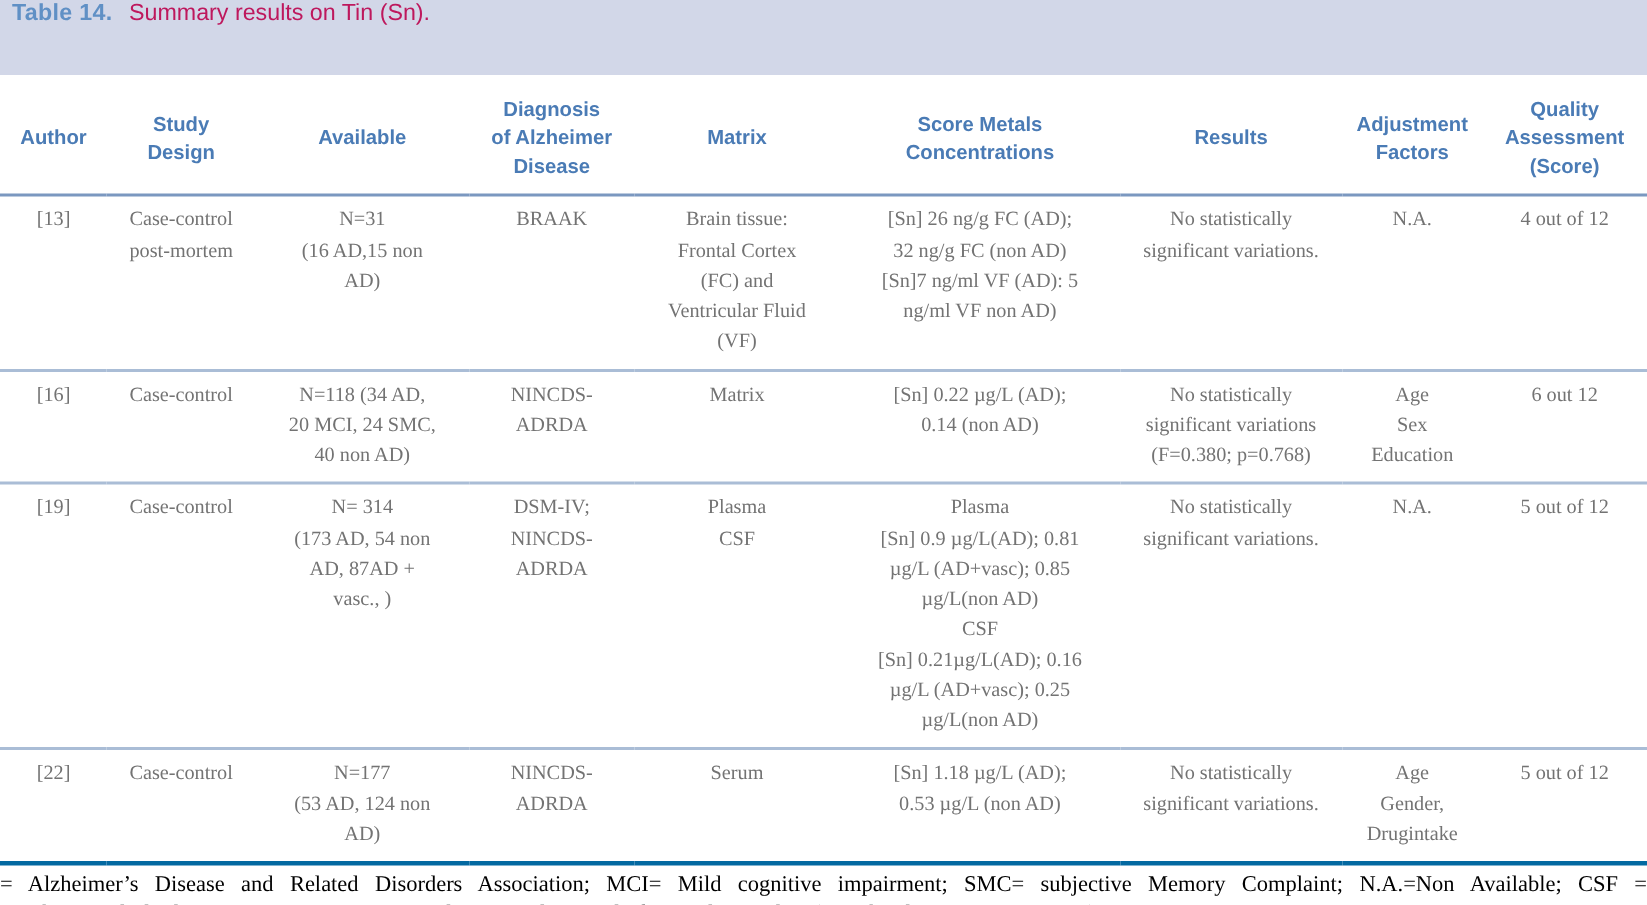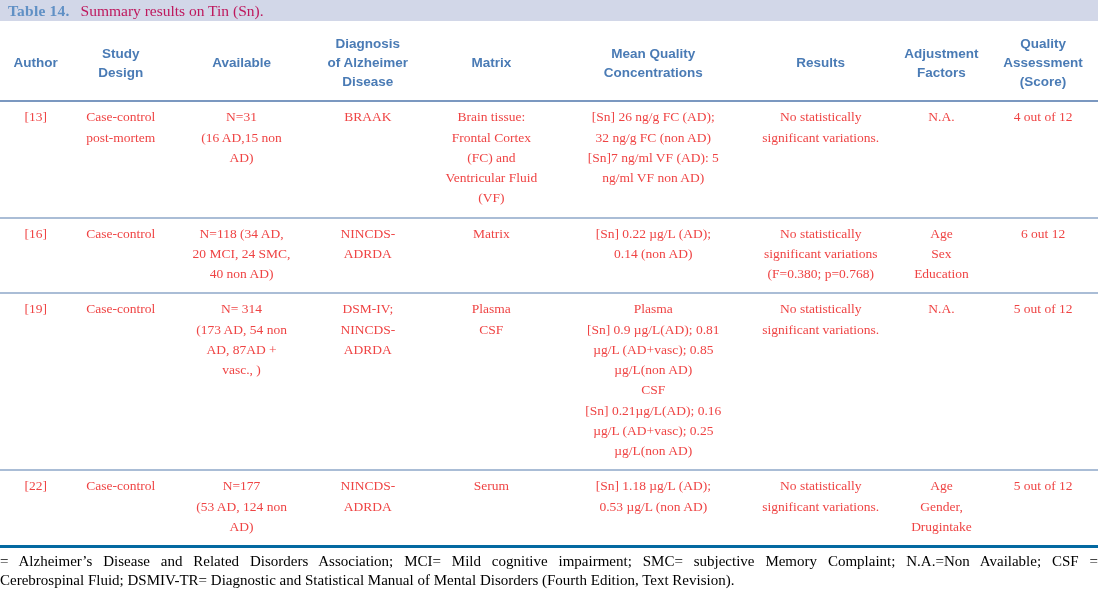--- a/index.html
+++ b/index.html
@@ -2,24 +2,24 @@
 <html><head>
 <meta charset="utf-8">
 <style>
   html,body{margin:0;padding:0;background:#ffffff;}
   body{width:1098px;height:603px;overflow:hidden;font-family:"Liberation Serif",serif;}
   .page{width:1098px;height:603px;background:#ffffff;}
 
   
   .title-bar{
     background:#d2d7e8;
-    height:21px;
-    display:flex;align-items:center;
+    height:50px;
+    display:flex;
     padding:0 8px;box-sizing:border-box;
-    font-family:Liberation Serif, serif;
+    font-family:Liberation Sans, sans-serif;
     font-size:15.5px;
   }
   .title-label{color:#6090c5;font-weight:bold;margin-right:11px;letter-spacing:.2px;}
   .title-text{color:#be185d;}
 
   
   table.tbl{
     width:100%;
     border-collapse:collapse;
     table-layout:fixed;
@@ -32,21 +32,21 @@
     font-size:13.5px;
     line-height:1.42;
     text-align:center;
     vertical-align:middle;
     white-space:pre-line;
     padding:6px 2px 9px 2px;
     border-bottom:2px solid #7b98c0;
   }
   tbody td{
     font-family:"Liberation Serif",serif;
-    color:#ef4444;
+    color:#737373;
     font-size:13.5px;
     line-height:1.5;
     text-align:center;
     vertical-align:top;
     white-space:pre-line;
     padding:5px 3px 8px 3px;
     border-bottom:2px solid #aabdd6;
   }
   tbody tr:last-child td{border-bottom:3px solid #0369a1;}
 
@@ -85,21 +85,21 @@
     <thead>
       <tr>
         <th>Author</th>
         <th>Study
 Design</th>
         <th>Available</th>
         <th>Diagnosis
 of Alzheimer
 Disease</th>
         <th>Matrix</th>
-        <th>Mean Quality
+        <th>Score Metals
 Concentrations</th>
         <th>Results</th>
         <th>Adjustment
 Factors</th>
         <th>Quality
 Assessment
 (Score)</th>
       </tr>
     </thead>
     <tbody>

